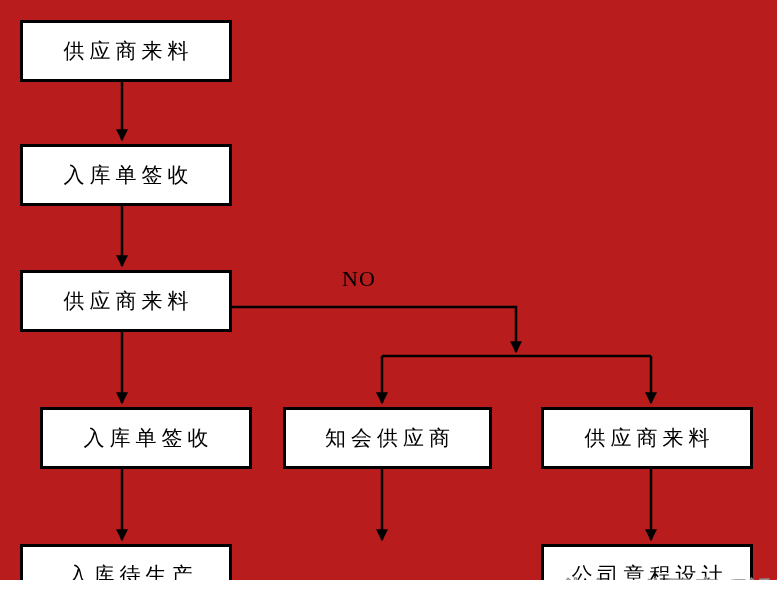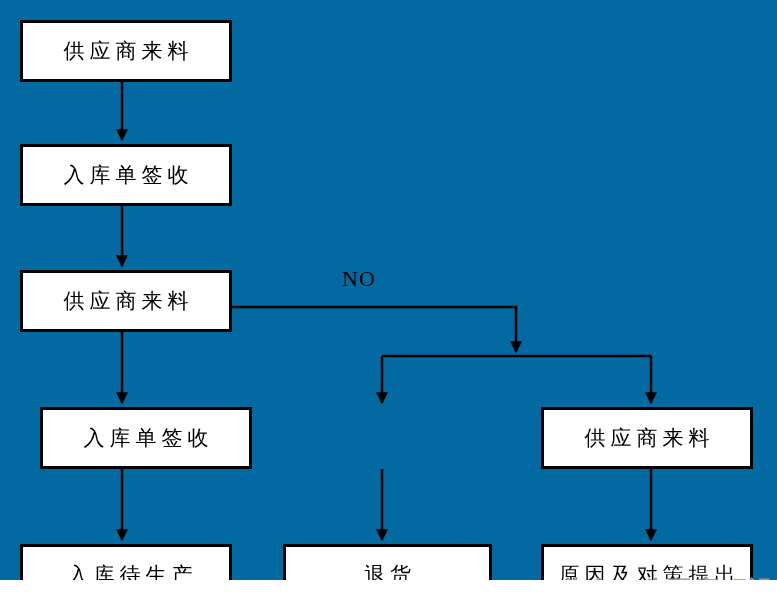--- a/index.html
+++ b/index.html
@@ -5,21 +5,21 @@
   html, body {
     margin: 0;
     padding: 0;
     background: #ffffff;
     font-family: "Liberation Serif", "DejaVu Serif", serif;
   }
   #canvas {
     position: relative;
     width: 777px;
     height: 580px;
-    background: #0369a1;
+    background: #b91c1c;
     overflow: hidden;
   }
   #connectors {
     position: absolute;
     left: 0;
     top: 0;
     width: 777px;
     height: 614px;
   }
   .node {
@@ -102,22 +102,22 @@
       <line x1="382" y1="469" x2="382" y2="540" marker-end="url(#ah)"></line>
 
       <line x1="651" y1="469" x2="651" y2="540" marker-end="url(#ah)"></line>
     </g>
   </svg>
 
   <div class="node n1">供应商来料</div>
   <div class="node n2">入库单签收</div>
   <div class="node n3">供应商来料</div>
   <div class="node n4">入库单签收</div>
+  <div class="node n5">知会供应商</div>
   <div class="node n6">供应商来料</div>
   <div class="node n7">入库待生产</div>
-  <div class="node n8">退货</div>
-  <div class="node n9">原因及对策提出</div>
+  <div class="node n9">公司章程设计</div>
 
   <div class="edge-label">NO</div>
 
   <div class="watermark">头条@公司章程设计</div>
 
 </div>
 
 </body></html>

